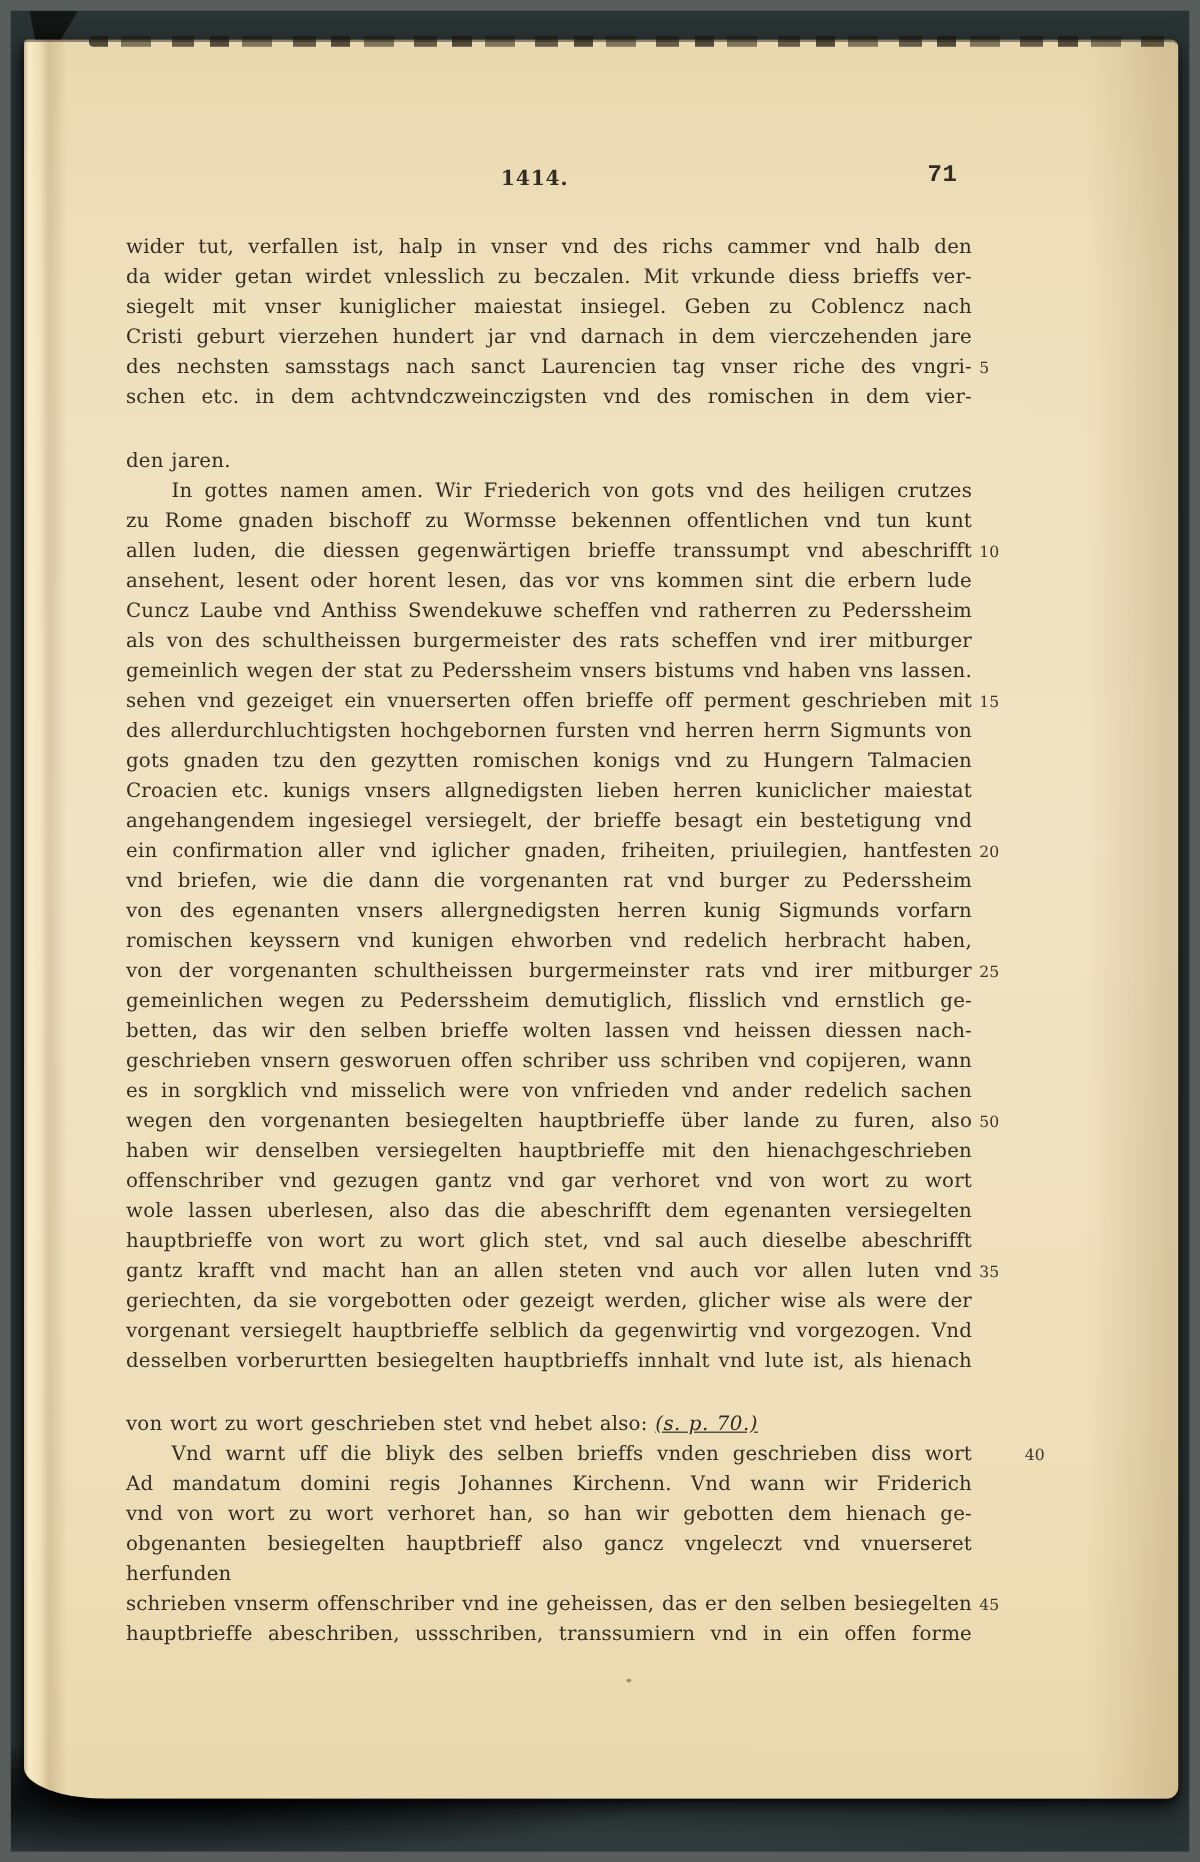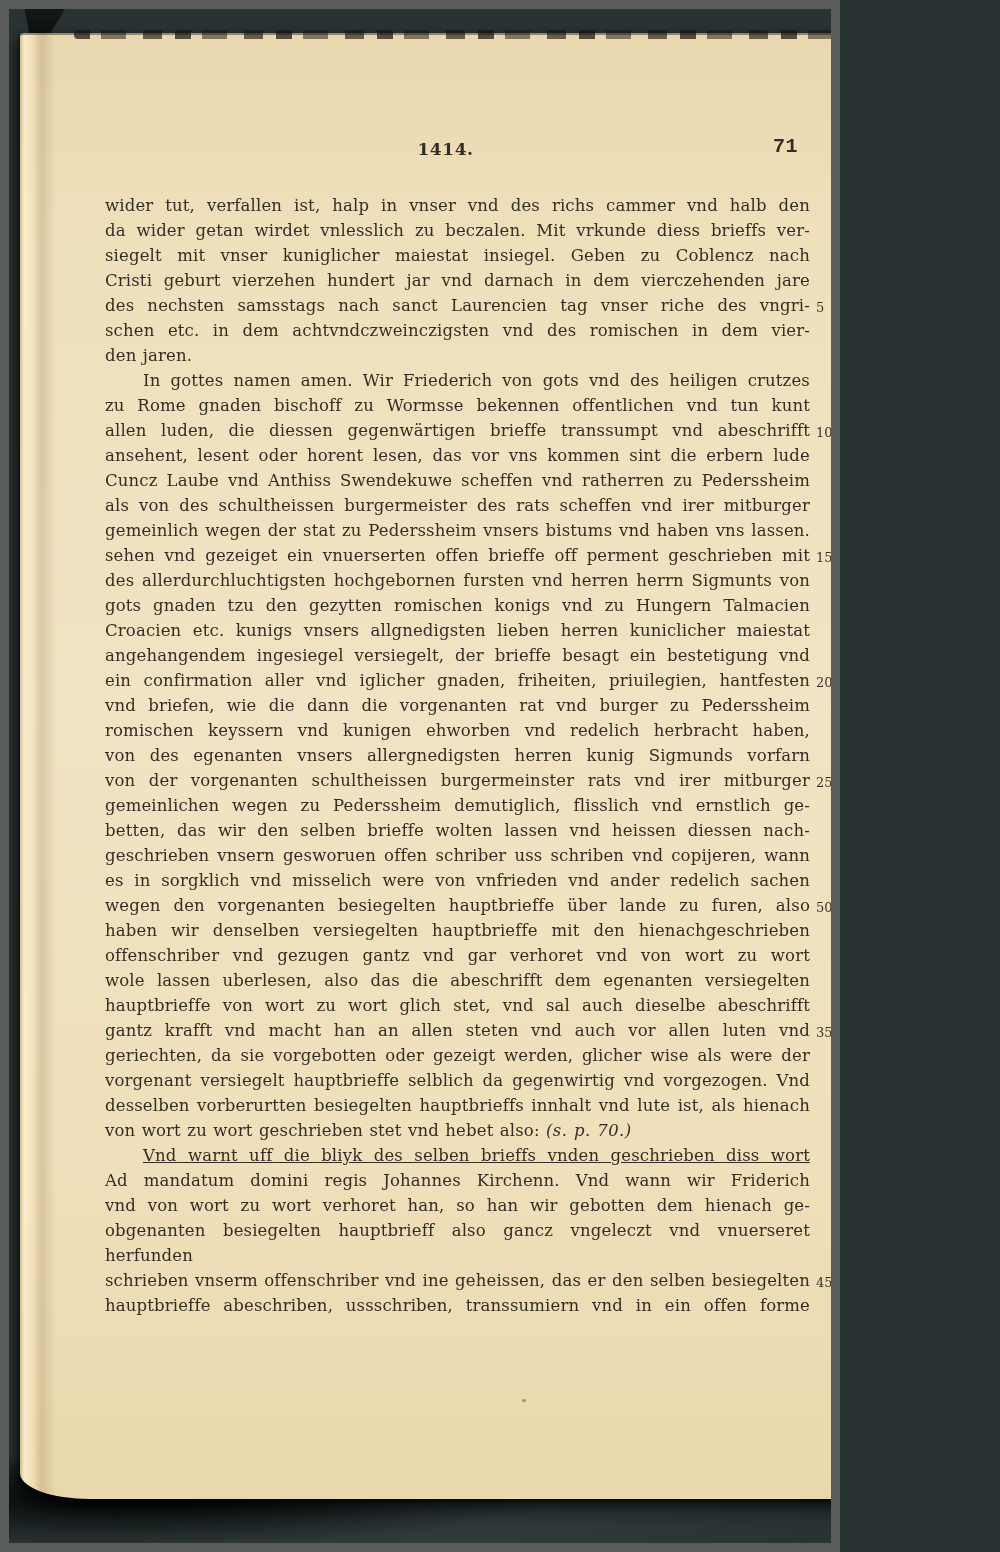--- a/index.html
+++ b/index.html
@@ -4,21 +4,21 @@
 <style>
   html, body { margin: 0; padding: 0; }
   body {
     width: 1000px; height: 1552px;
     background: #2a3334;
     font-family: "DejaVu Serif", "Liberation Serif", serif;
     overflow: hidden;
   }
   .stage {
     position: relative;
-    width: 840px; height: 1552px;
+    width: 1000px; height: 1552px;
     box-sizing: border-box;
     background:
       radial-gradient(ellipse at 55% 85%, rgba(70,85,86,0.25), rgba(0,0,0,0) 60%),
       var(--bg-dark, #2a3334);
     border: 9px solid var(--frame-gray, #585d5c);
     overflow: hidden;
   }
   .spine-notch {
     position: absolute; left: 10px; top: 0; width: 46px; height: 32px;
     background: linear-gradient(180deg, #141918, #0c0f0e);
@@ -69,22 +69,22 @@
     position: absolute; left: 85px; top: 158px; width: 705px;
     font-size: 16.5px; line-height: 25px;
     letter-spacing: 0.15px; word-spacing: 1px;
   }
   .tline {
     position: relative;
     text-align: justify;
     text-align-last: justify;
     white-space: normal;
   }
-  .tline.end { text-align-last: left; }
-  .tline i { font-style: italic; letter-spacing: 0.4px; }
+  .tline.end { text-align-last: left; margin-top: 28px; }
+  .tline i { font-style: italic; letter-spacing: 0.4px; text-decoration: underline; }
   .lineno {
     position: absolute; left: 711px; top: 1.5px;
     font-size: 13px; line-height: 25px;
     letter-spacing: 0; word-spacing: 0;
     color: #3b342a;
   }
   .speck {
     position: absolute; left: 502px; top: 1364px;
     width: 4px; height: 3px; border-radius: 50%;
     background: rgba(105,92,65,0.6);
@@ -120,38 +120,38 @@
         <div class="tline">Cuncz Laube vnd Anthiss Swendekuwe scheffen vnd ratherren zu Pederssheim</div>
         <div class="tline">als von des schultheissen burgermeister des rats scheffen vnd irer mitburger</div>
         <div class="tline">gemeinlich wegen der stat zu Pederssheim vnsers bistums vnd haben vns lassen.</div>
         <div class="tline">sehen vnd gezeiget ein vnuerserten offen brieffe off perment geschrieben mit<span class="lineno">15</span></div>
         <div class="tline">des allerdurchluchtigsten hochgebornen fursten vnd herren herrn Sigmunts von</div>
         <div class="tline">gots gnaden tzu den gezytten romischen konigs vnd zu Hungern Talmacien</div>
         <div class="tline">Croacien etc. kunigs vnsers allgnedigsten lieben herren kuniclicher maiestat</div>
         <div class="tline">angehangendem ingesiegel versiegelt, der brieffe besagt ein bestetigung vnd</div>
         <div class="tline">ein confirmation aller vnd iglicher gnaden, friheiten, priuilegien, hantfesten<span class="lineno">20</span></div>
         <div class="tline">vnd briefen, wie die dann die vorgenanten rat vnd burger zu Pederssheim</div>
+        <div class="tline">von des egenanten vnsers allergnedigsten herren kunig Sigmunds vorfarn</div>
         <div class="tline">romischen keyssern vnd kunigen ehworben vnd redelich herbracht haben,</div>
-        <div class="tline">von des egenanten vnsers allergnedigsten herren kunig Sigmunds vorfarn</div>
         <div class="tline">von der vorgenanten schultheissen burgermeinster rats vnd irer mitburger<span class="lineno">25</span></div>
         <div class="tline">gemeinlichen wegen zu Pederssheim demutiglich, flisslich vnd ernstlich ge-</div>
         <div class="tline">betten, das wir den selben brieffe wolten lassen vnd heissen diessen nach-</div>
         <div class="tline">geschrieben vnsern gesworuen offen schriber uss schriben vnd copijeren, wann</div>
         <div class="tline">es in sorgklich vnd misselich were von vnfrieden vnd ander redelich sachen</div>
         <div class="tline">wegen den vorgenanten besiegelten hauptbrieffe über lande zu furen, also<span class="lineno">50</span></div>
         <div class="tline">haben wir denselben versiegelten hauptbrieffe mit den hienachgeschrieben</div>
         <div class="tline">offenschriber vnd gezugen gantz vnd gar verhoret vnd von wort zu wort</div>
         <div class="tline">wole lassen uberlesen, also das die abeschrifft dem egenanten versiegelten</div>
         <div class="tline">hauptbrieffe von wort zu wort glich stet, vnd sal auch dieselbe abeschrifft</div>
         <div class="tline">gantz krafft vnd macht han an allen steten vnd auch vor allen luten vnd<span class="lineno">35</span></div>
         <div class="tline">geriechten, da sie vorgebotten oder gezeigt werden, glicher wise als were der</div>
         <div class="tline">vorgenant versiegelt hauptbrieffe selblich da gegenwirtig vnd vorgezogen.  Vnd</div>
         <div class="tline">desselben vorberurtten besiegelten hauptbrieffs innhalt vnd lute ist, als hienach</div>
         <div class="tline end">von wort zu wort geschrieben stet vnd hebet also: <i>(s. p. 70.)</i></div>
-        <div class="tline" style="text-indent: 38px; text-decoration: underline;">Vnd warnt uff die bliyk des selben brieffs vnden geschrieben diss wort<span class="lineno">40</span></div>
+        <div class="tline" style="text-indent: 38px;">Vnd warnt uff die bliyk des selben brieffs vnden geschrieben diss wort<span class="lineno">40</span></div>
         <div class="tline">Ad mandatum domini regis Johannes Kirchenn.  Vnd wann wir Friderich</div>
         <div class="tline">vnd von wort zu wort verhoret han, so han wir gebotten dem hienach ge-</div>
         <div class="tline">obgenanten besiegelten hauptbrieff also gancz vngeleczt vnd vnuerseret herfunden</div>
         <div class="tline">schrieben vnserm offenschriber vnd ine geheissen, das er den selben besiegelten<span class="lineno">45</span></div>
         <div class="tline">hauptbrieffe abeschriben, ussschriben, transsumiern vnd in ein offen forme</div>
       </div>
 
     <div class="speck"></div>
   </div>
 </div>

